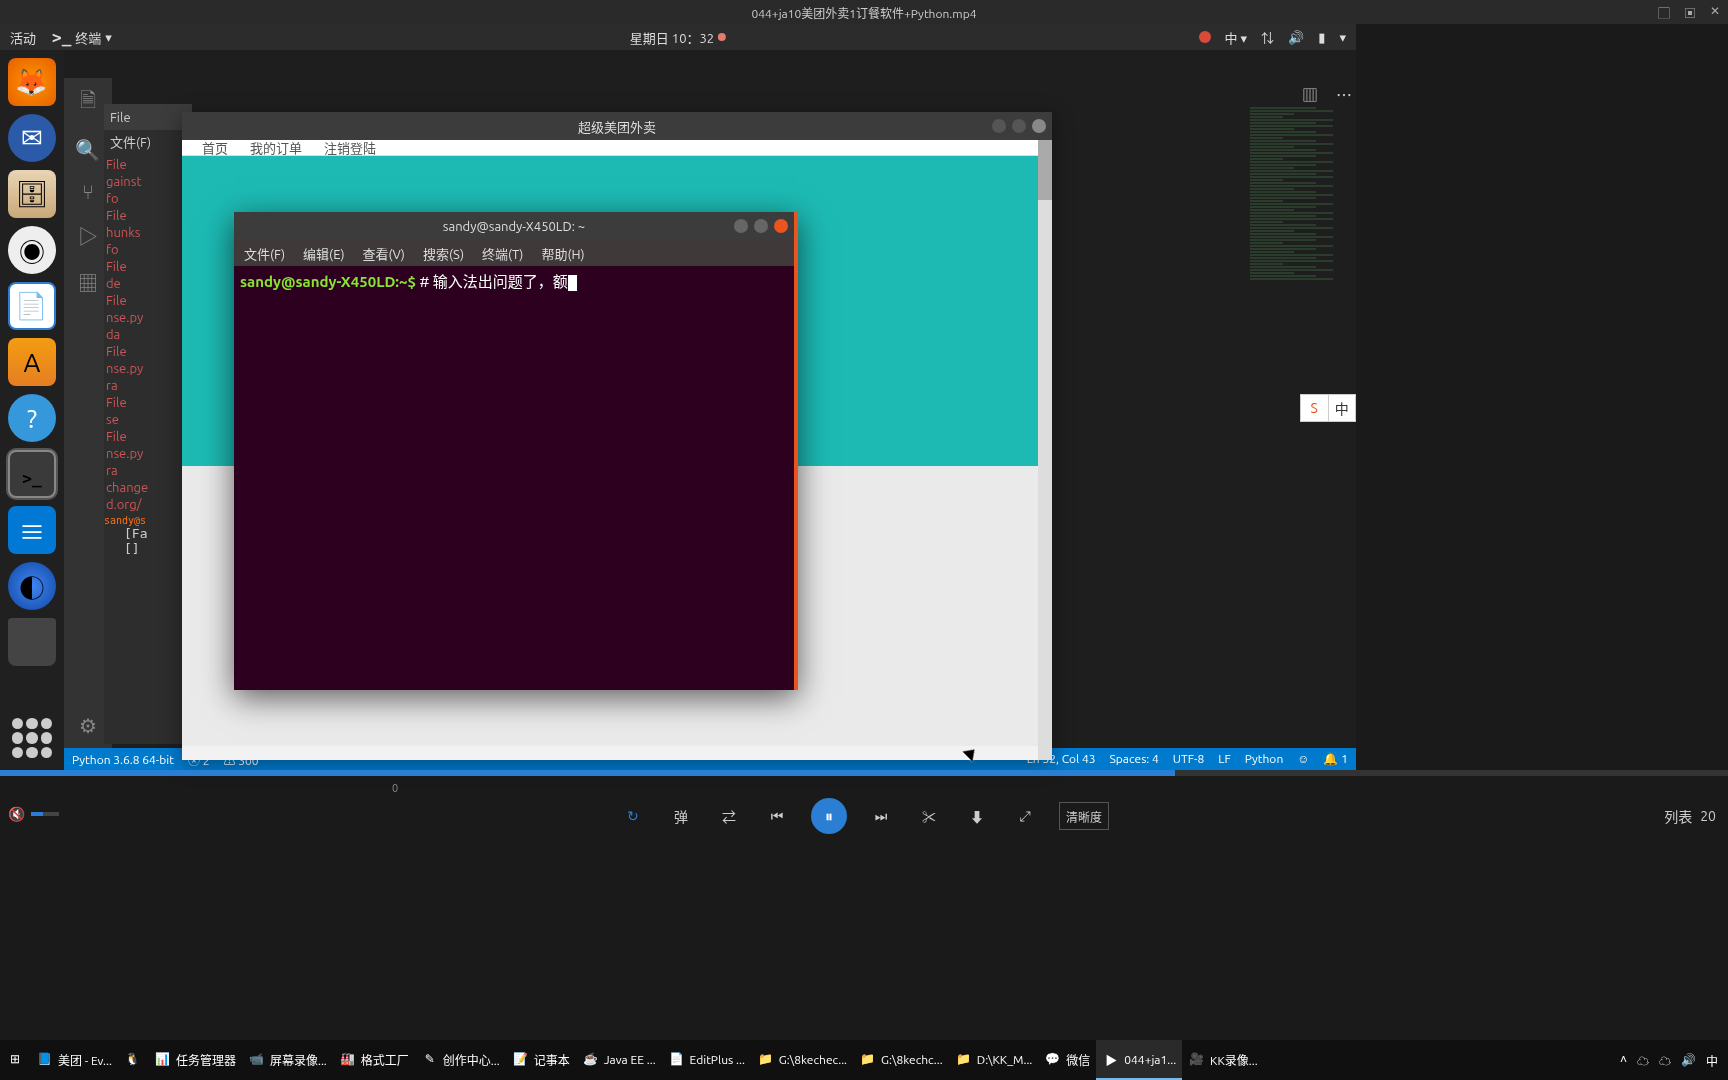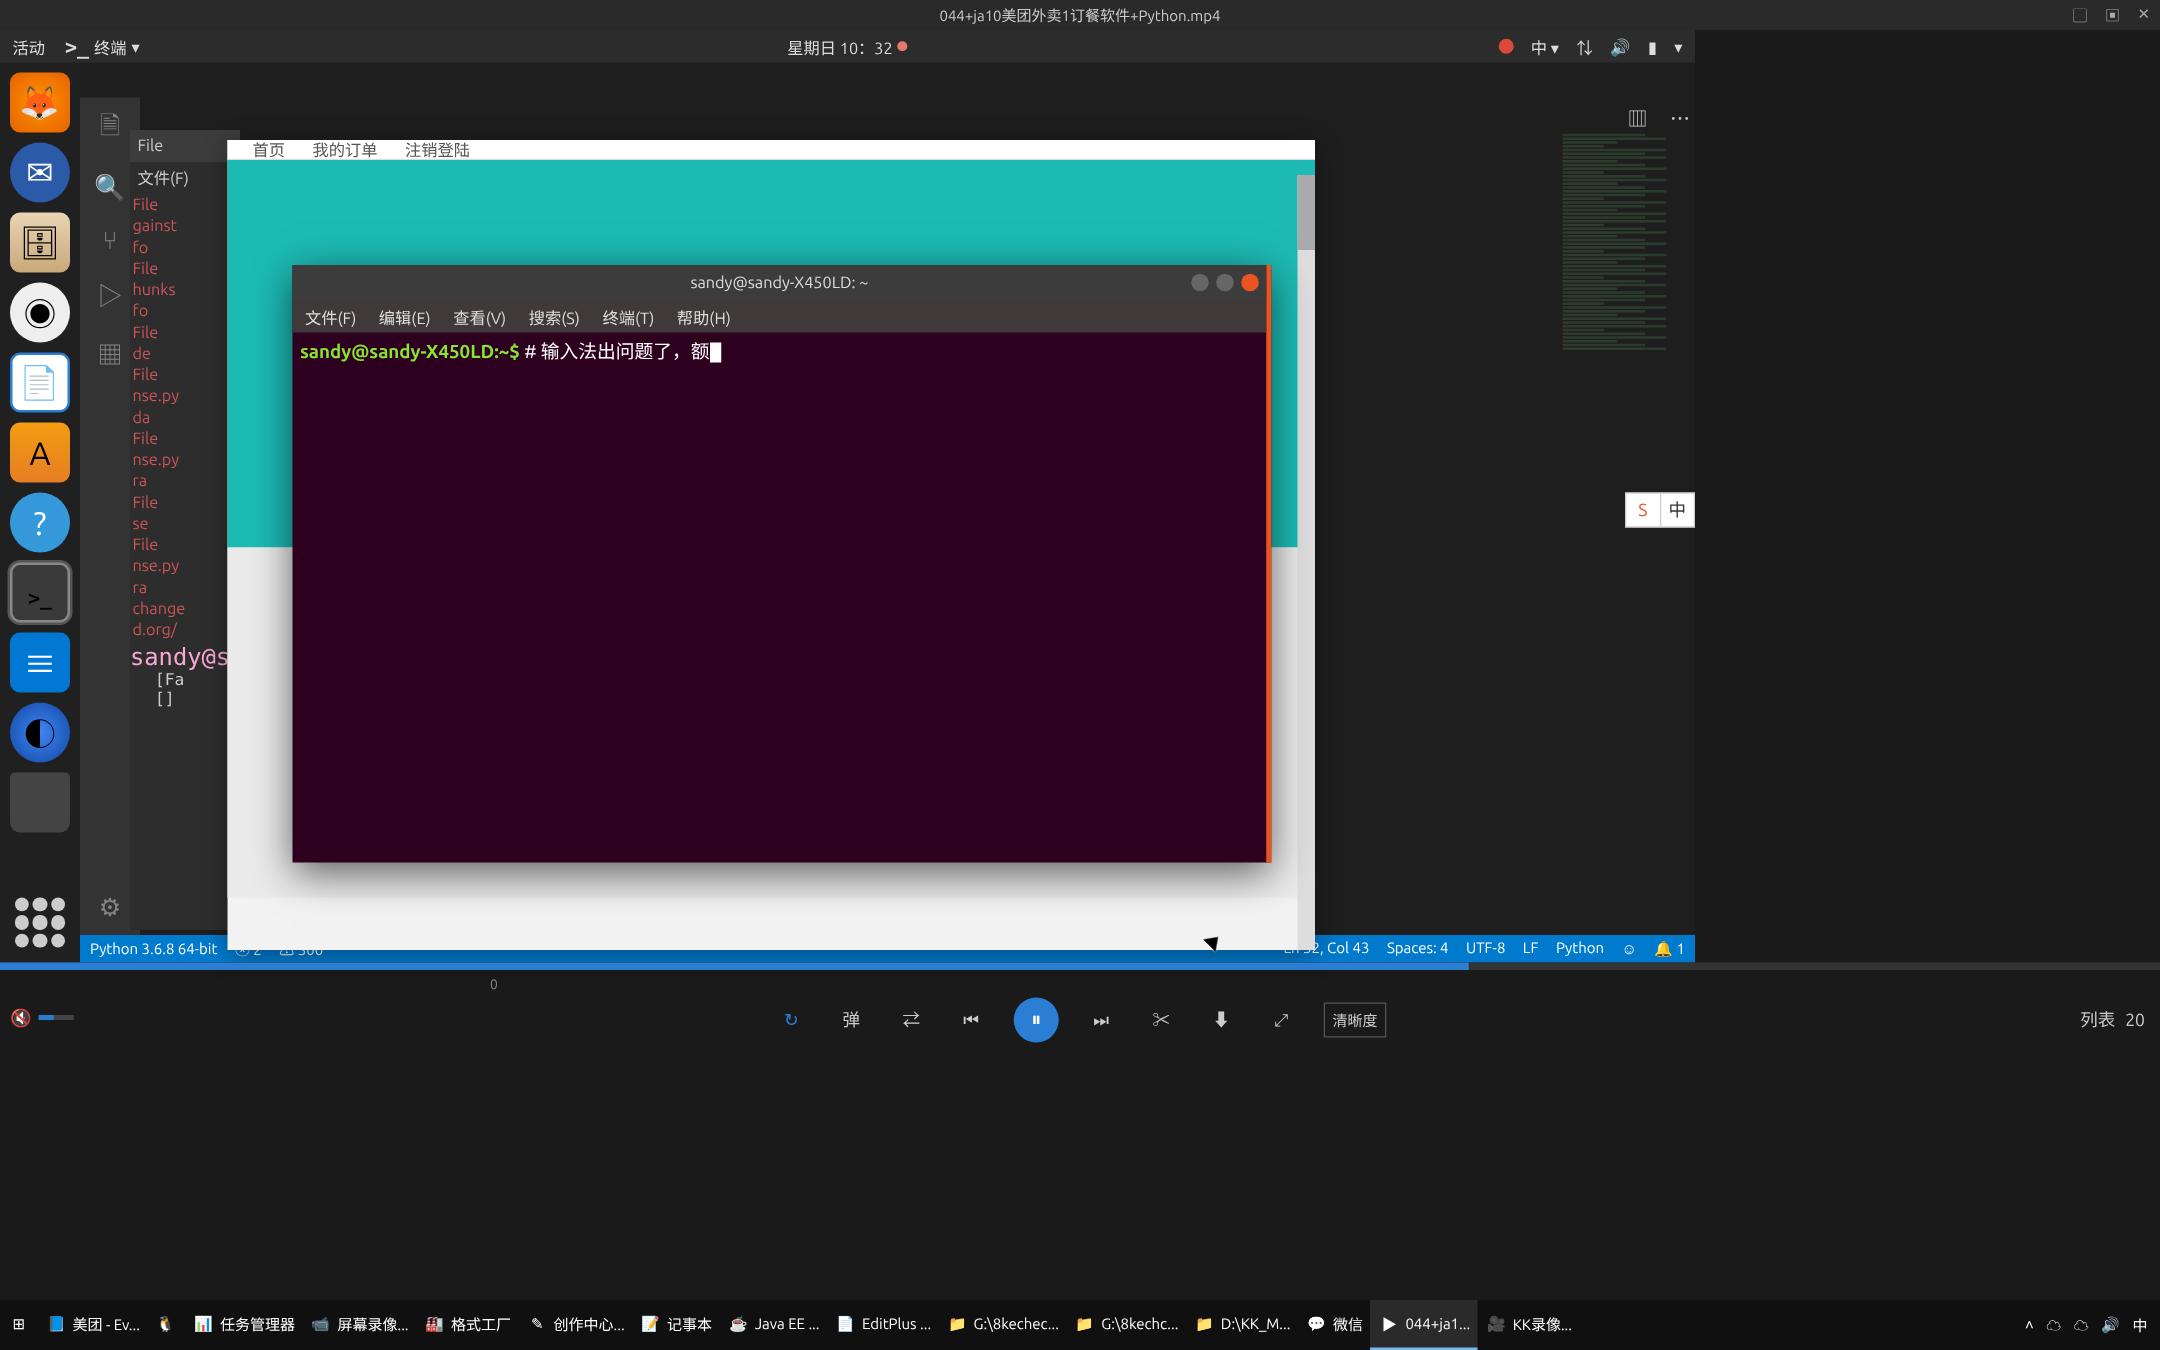--- a/index.html
+++ b/index.html
@@ -62,37 +62,37 @@
 .browser-titlebar .wc{ position:absolute; right:6px; display:flex; gap:6px;}
 .browser-titlebar .wc span{width:14px;height:14px;border-radius:50%;background:#555;}
 .browser-titlebar .wc .close{background:#888;}
 .browser-nav { height:16px; background:#fff; display:flex; align-items:center; gap:22px; padding:0 20px; font-size:13px; color:#555; border-bottom:1px solid #ddd;}
 .browser-body { height:310px; background:#1dbab4; }
 .browser-lower { height:280px; background:#eaeaea; }
 .browser-scrollbar { position:absolute; right:0; top:28px; width:14px; bottom:0; background:#ddd; }
 .browser-scrollbar .thumb{ width:100%; height:60px; background:#aaa; }
 
 
-.terminal-window { position:absolute; left:234px; top:188px; width:783px; height:478px; background:#2c001e; box-shadow:0 8px 30px rgba(0,0,0,0.6); border-right:4px solid #e95420;}
+.terminal-window { position:absolute; left:234px; top:188px; width:564px; height:478px; background:#2c001e; box-shadow:0 8px 30px rgba(0,0,0,0.6); border-right:4px solid #e95420;}
 .terminal-titlebar { height:28px; background:#3c3c3c; color:#ddd; display:flex; align-items:center; justify-content:center; font-size:13px;}
 .terminal-titlebar .wc{position:absolute; right:6px; display:flex; gap:6px;}
 .terminal-titlebar .wc span{width:14px;height:14px;border-radius:50%;}
 .terminal-titlebar .wc .min{background:#666;} .terminal-titlebar .wc .max{background:#666;} .terminal-titlebar .wc .close{background:#e95420;}
 .terminal-menubar { height:26px; background:#3f3a39; color:#ddd; display:flex; align-items:center; gap:18px; padding:0 10px; font-size:13px;}
 .terminal-body { padding:4px 6px; font-family:"Ubuntu Mono",monospace; font-size:15px; color:#fff;}
 .terminal-body .prompt{color:#8ae234; font-weight:bold;}
 .terminal-body .cmd{color:#fff;}
 .terminal-cursor{display:inline-block;width:9px;height:16px;background:#fff;vertical-align:middle;}
 
 
 .gedit-edge { position:absolute; left:104px; top:80px; width:88px; height:640px; background:#2d2d2d; color:#ccc; font-size:13px;}
 .gedit-edge .menubar{height:26px;background:#3c3c3c;display:flex;align-items:center;padding:0 6px;}
 .gedit-edge .tab{height:24px;background:#2d2d2d;padding:2px 6px;}
 .gedit-edge .codepeek{font-family:monospace;font-size:13px;color:#cc5555;line-height:17px;padding:2px;white-space:pre;overflow:hidden;}
-.gedit-edge .bottom{color:#f9a8d4;font-family:monospace;font-size:19px;}
+.gedit-edge .bottom{color:#f97316;font-family:monospace;font-size:10px;}
 
 
 .ime-badge { position:absolute; right:0; top:370px; width:56px; height:28px; background:#fff; border:1px solid #ccc; display:flex;}
 .ime-badge span{flex:1;display:flex;align-items:center;justify-content:center;font-size:14px;color:#e95420;}
 .ime-badge span:last-child{color:#333;border-left:1px solid #ccc;}
 
 
 .video-progress { position:absolute; left:0; top:770px; width:100%; height:6px; background:#333;}
 .video-progress .played{height:100%;width:68%;background:#2a7fd4;}
 
@@ -289,20 +289,28 @@
         <span>File</span>
       </div>
     <div class="tab"><span>文件(F)</span></div>
     <div class="codepeek" id="gedit-frags"><div>File</div><div>gainst</div><div>fo</div><div>File</div><div>hunks</div><div>fo</div><div>File</div><div>de</div><div>File</div><div>nse.py</div><div>da</div><div>File</div><div>nse.py</div><div>ra</div><div>File</div><div>se</div><div>File</div><div>nse.py</div><div>ra</div><div>change</div><div>d.org/</div></div>
     <div class="bottom">sandy@s</div>
     <div style="color:#ccc;font-family:monospace;padding-left:20px;">[Fa</div>
     <div style="color:#ccc;font-family:monospace;padding-left:20px;">[]</div>
   </div>
 
   <div class="browser-window">
+    <div class="browser-titlebar">
+      <span>超级美团外卖</span>
+      <div class="wc">
+          <span></span>
+          <span></span>
+          <span class="close"></span>
+        </div>
+    </div>
     <div class="browser-nav">
       <span>首页</span>
       <span>我的订单</span>
       <span>注销登陆</span>
     </div>
     <div class="browser-body"></div>
     <div class="browser-lower"></div>
     <div class="browser-scrollbar">
         <div class="thumb"></div>
       </div>

